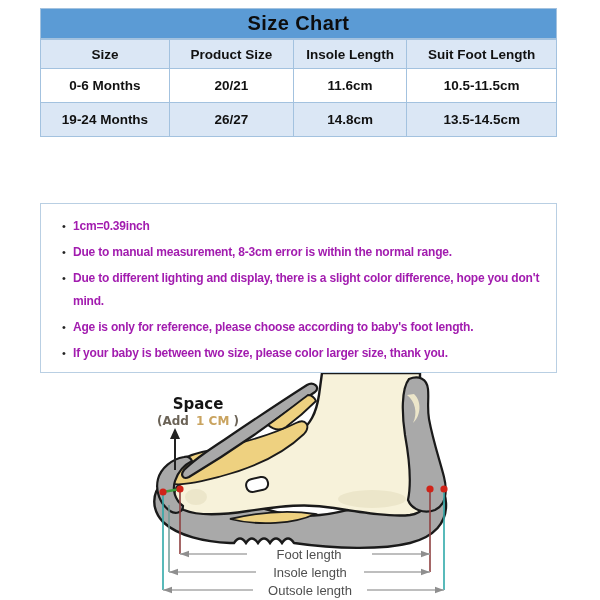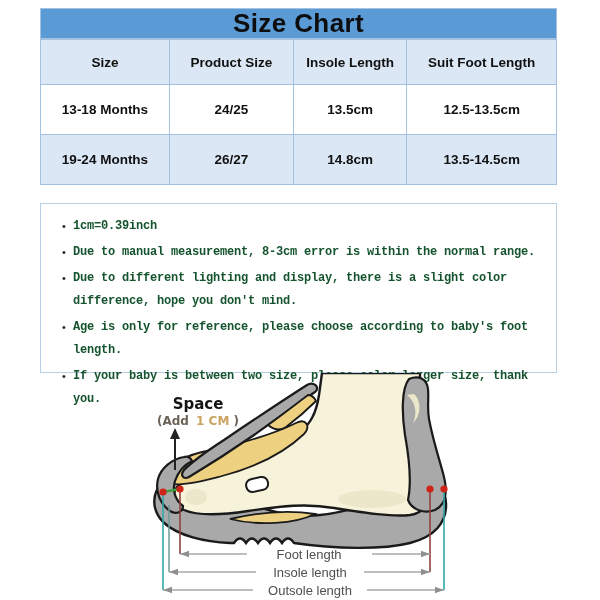--- a/index.html
+++ b/index.html
@@ -6,51 +6,50 @@
   .sheet{
     position:relative;width:600px;height:600px;background:#fff;overflow:hidden;
     font-family:"Liberation Sans","DejaVu Sans",sans-serif;
   }
   
   .title-bar{
     position:absolute;left:40px;top:8px;width:517px;height:31px;
     background:var(--header-blue,#5b9bd5);
     border:1px solid var(--table-border,#a3c2df);
     display:flex;align-items:center;justify-content:center;
-    font-size:26px;font-weight:bold;color:#0d0d0d;letter-spacing:.4px;
+    font-size:20px;font-weight:bold;color:#0d0d0d;letter-spacing:.4px;
     box-sizing:border-box;
   }
   
   table.size-table{
     position:absolute;left:40px;top:39px;width:517px;
     border-collapse:collapse;table-layout:fixed;
     font-size:13.5px;font-weight:bold;color:#111;
   }
   table.size-table th,table.size-table td{
     border:1px solid var(--table-border,#a3c2df);
-    text-align:center;padding:8px;
+    text-align:center;padding:0;
   }
   table.size-table th{height:28px;background:var(--row-stripe,#dbe7f5);font-size:13.5px;}
   table.size-table td{height:33px;background:#fff;}
   table.size-table tr.stripe td{background:var(--row-stripe,#dbe7f5);}
   .c1{width:25%;} .c2{width:24%;} .c3{width:22%;} .c4{width:29%;}
   
   .notes-box{
     position:absolute;left:40px;top:203px;width:517px;height:170px;
     border:1px solid #b9cfe3;box-sizing:border-box;
     padding:11px 12px 0 14px;background:#fff;
   }
   .note{display:flex;margin-bottom:3px;}
   .note .dot{
     flex:0 0 18px;text-align:center;font-size:11px;line-height:23px;color:#222;
   }
   .note .note-text{
-    flex:1;font-size:12px;font-weight:700;line-height:23px;color:#14532d;
+    flex:1;font-size:12px;font-weight:700;line-height:23px;color:#a21caf;
     letter-spacing:-0.2px;
-    font-family:Liberation Mono, monospace;
   }
   
   svg.diagram{position:absolute;left:110px;top:373px;width:440px;height:227px;}
   .outsole{fill:var(--shoe-gray,#a9a9a9);stroke:#1a1a1a;stroke-width:2.4;}
   .graypart{fill:var(--shoe-gray,#a9a9a9);stroke:#1a1a1a;stroke-width:2.2;}
   .foot{fill:var(--foot-cream,#f7f2da);stroke:#1a1a1a;stroke-width:2.4;}
   .yellow{fill:var(--insole-yellow,#eed180);stroke:#1a1a1a;stroke-width:1.8;}
   .soft{fill:#ece6ca;stroke:none;}
   .notch{fill:#fff;stroke:#1a1a1a;stroke-width:2;}
   .mline{stroke:var(--measure-gray,#a8a8a8);stroke-width:1.5;}
@@ -86,24 +85,24 @@
     <thead>
       <tr>
         <th>Size</th>
         <th>Product Size</th>
         <th>Insole Length</th>
         <th>Suit Foot Length</th>
       </tr>
     </thead>
     <tbody>
       <tr>
-        <td>13-18 Months</td>
-        <td>24/25</td>
-        <td>13.5cm</td>
-        <td>12.5-13.5cm</td>
+        <td>0-6 Months</td>
+        <td>20/21</td>
+        <td>11.6cm</td>
+        <td>10.5-11.5cm</td>
       </tr>
       <tr class="stripe">
         <td>19-24 Months</td>
         <td>26/27</td>
         <td>14.8cm</td>
         <td>13.5-14.5cm</td>
       </tr>
     </tbody>
   </table>
 

